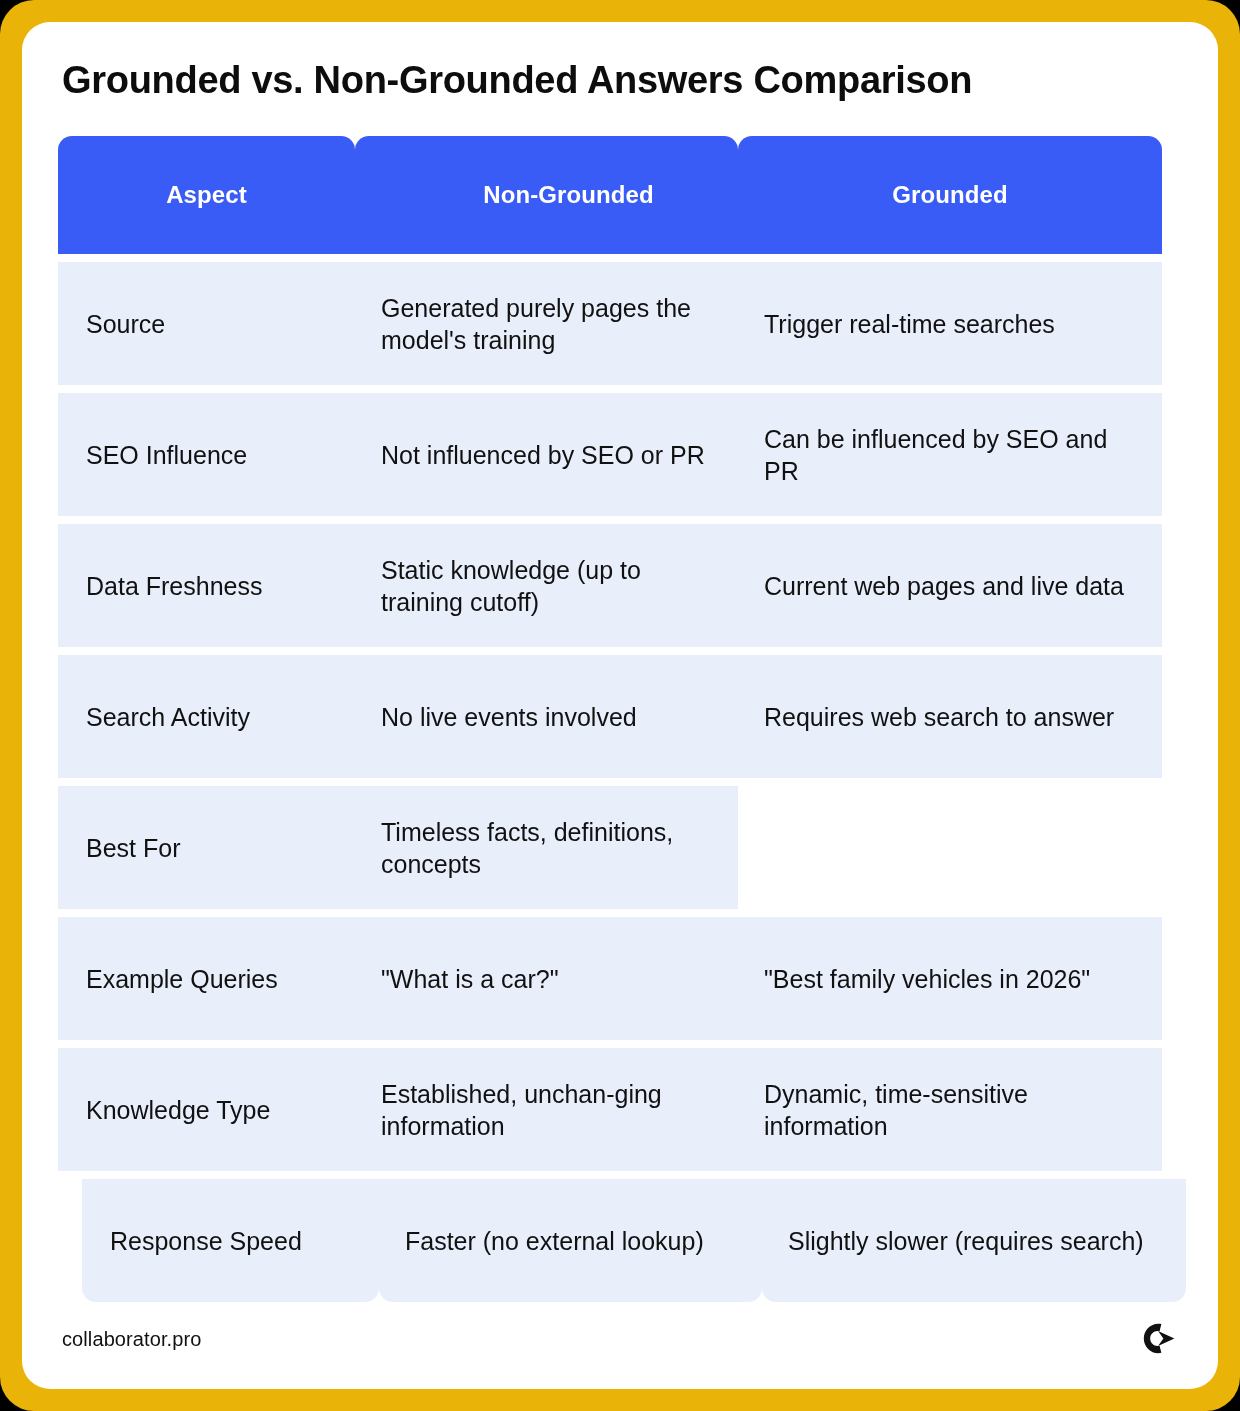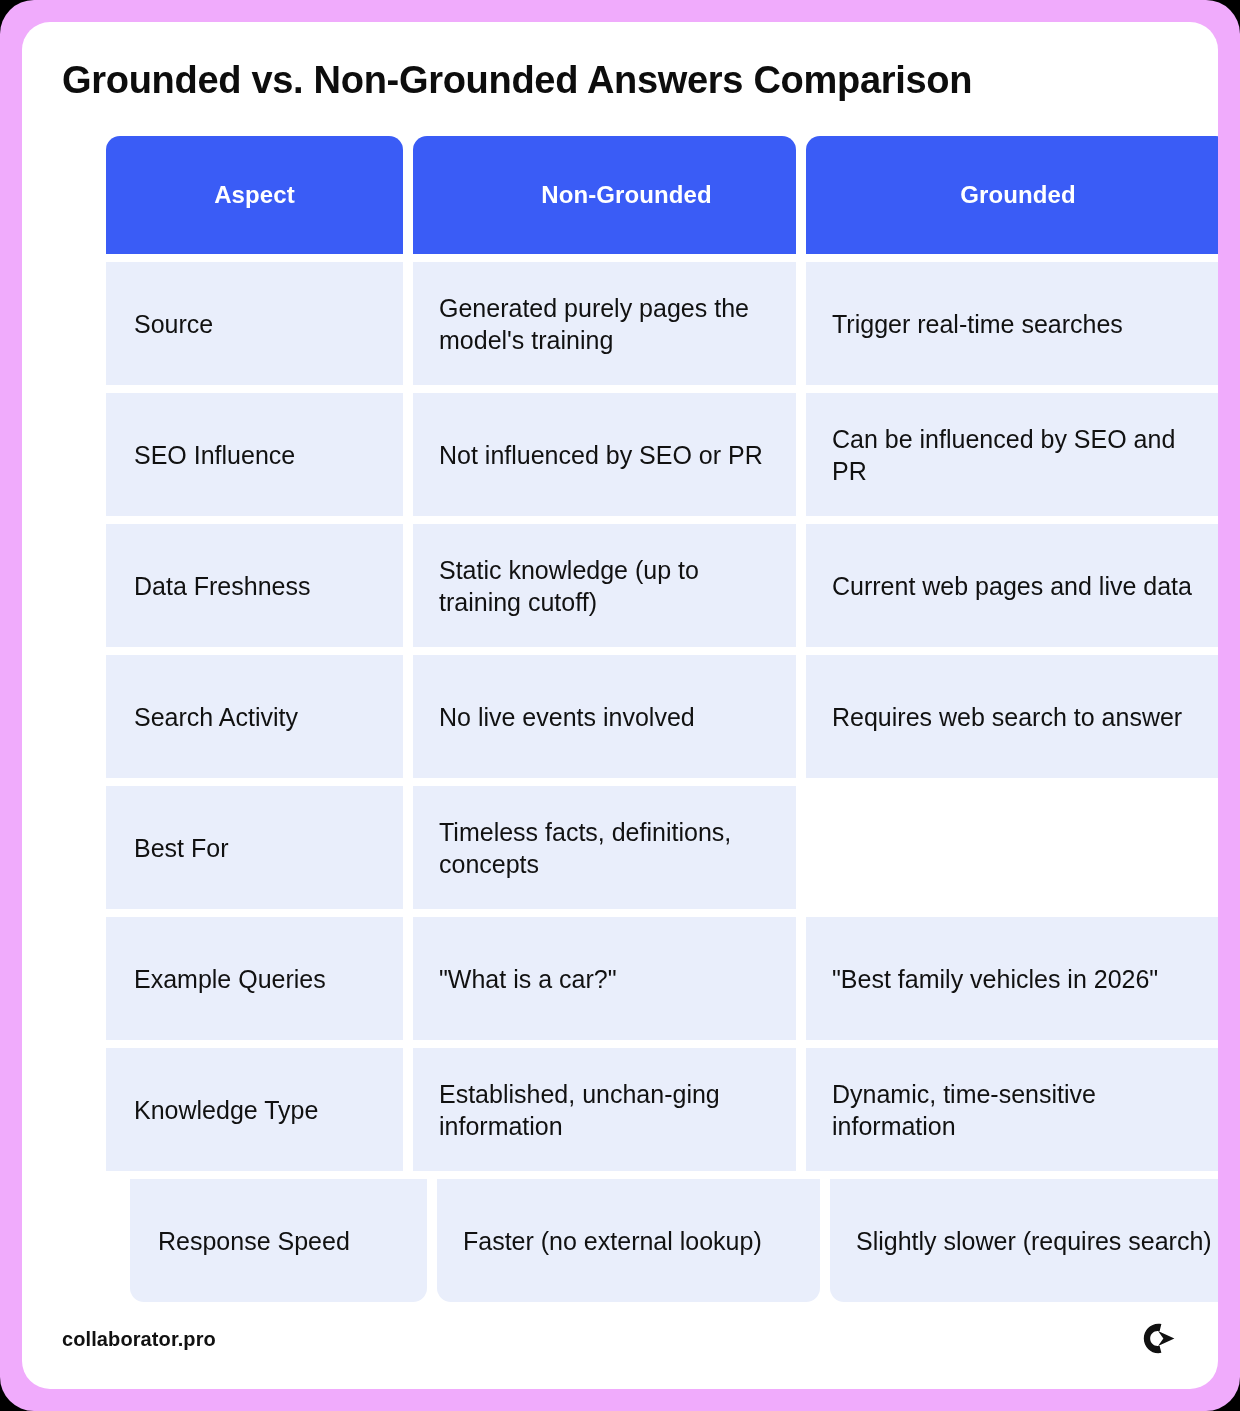--- a/index.html
+++ b/index.html
@@ -14,21 +14,21 @@
     overflow: hidden;
   }
 
   
   #frame {
     position: absolute;
     left: 0;
     top: 0;
     width: 1240px;
     height: 1411px;
-    background: #f0abfc;
+    background: #eab308;
     border-radius: 34px;
     box-sizing: border-box;
   }
 
   
   #card {
     position: absolute;
     left: 22px;
     top: 22px;
     width: 1196px;
@@ -55,23 +55,21 @@
   #comparison-table {
     position: absolute;
     left: 36px;
     top: 114px;
     width: 1124px;
   }
 
   .table-row {
     display: flex;
     width: 100%;
-    gap: 10px;
     margin-bottom: 8px;
-    margin-left: 48px;
   }
   .table-row:last-child { margin-bottom: 0; padding-left: 24px; }
 
   .cell {
     box-sizing: border-box;
     display: flex;
     align-items: center;
   }
 
   .col-aspect   { width: 297px; flex: 0 0 297px; }
@@ -123,21 +121,21 @@
     right: 40px;
     bottom: 30px;
     height: 40px;
     display: flex;
     align-items: center;
     justify-content: space-between;
   }
   #footer-site {
     font-size: 20px;
     color: #111111;
-    font-weight: 700;
+    font-weight: 400;
     letter-spacing: 0.1px;
   }
   #brand-logo { width: 38px; height: 38px; display: block; }
 </style>
 </head>
 <body>
 
 <div id="frame">
   <div id="card">
 

